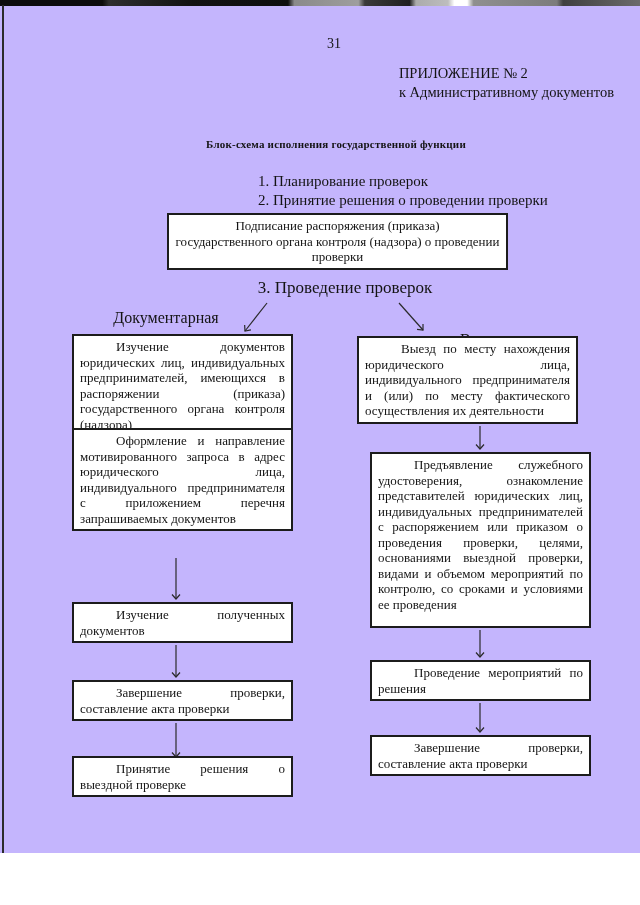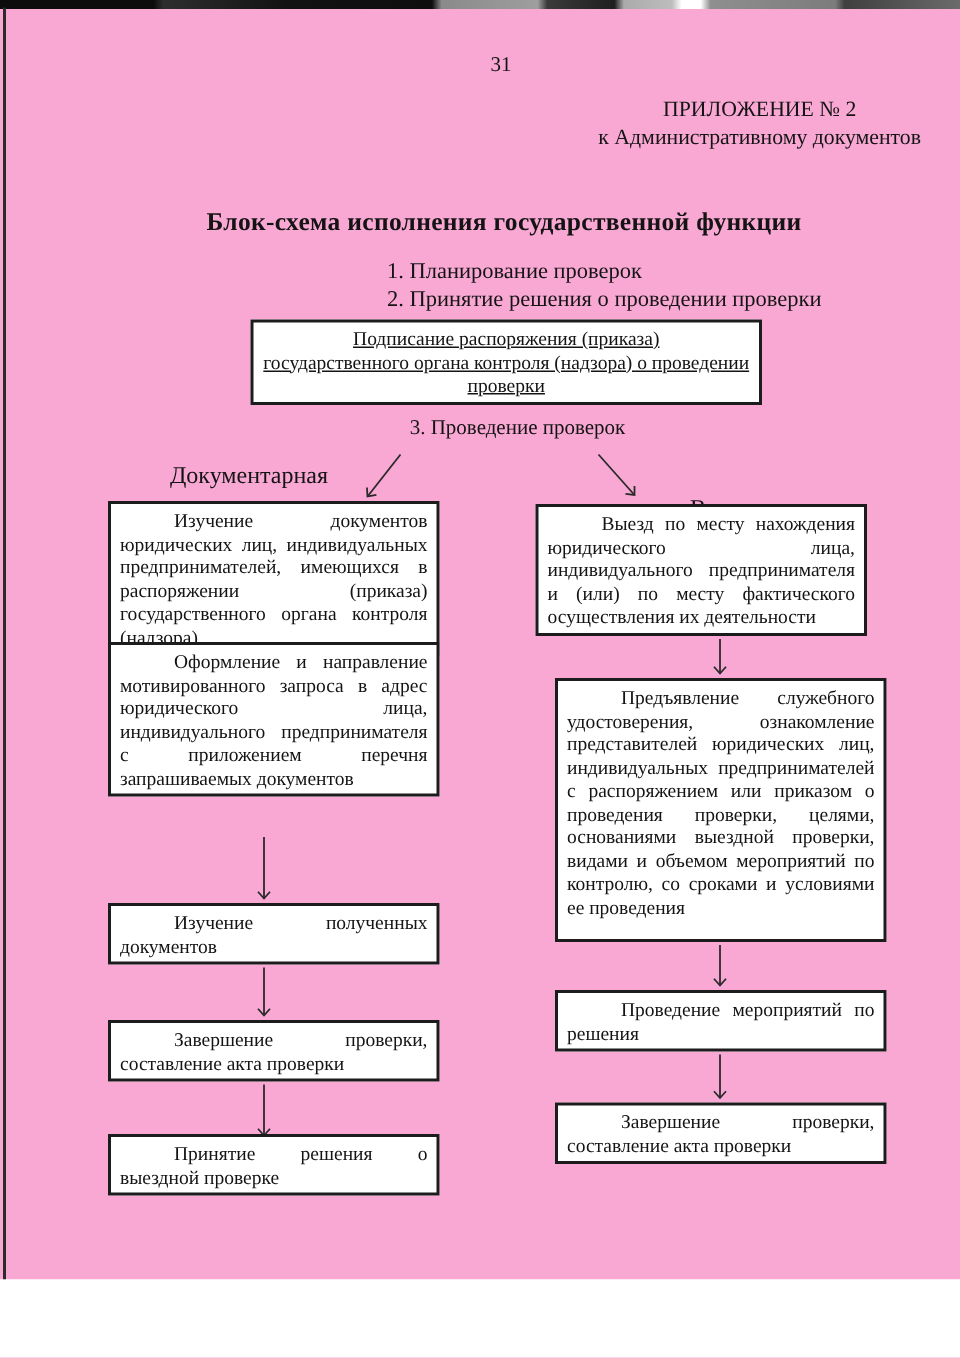--- a/index.html
+++ b/index.html
@@ -1,50 +1,50 @@
 <!DOCTYPE html>
 <html lang="ru"><head>
 <meta charset="utf-8">
 <style>
   html,body{margin:0;padding:0;background:#fff;}
   .page{
-    position:relative;width:640px;height:853px;background:#f9a8d4;overflow:hidden;
+    position:relative;width:640px;height:853px;background:#c4b5fd;overflow:hidden;
     font-family:"Liberation Serif","DejaVu Serif",serif;color:#141414;
   }
   
   .scan-top{
     position:absolute;left:0;top:0;width:640px;height:6px;
     background:linear-gradient(90deg,
       #0c0c0c 0%,#0c0c0c 16%,#2e2e2e 17%,#121212 30%,#0e0e0e 45%,
       #8a8a8a 46%,#9e9e9e 56%,#3a3a3a 57%,#1f1f1f 64%,
       #ababab 65%,#bdbdbd 70%,#ffffff 71%,#ffffff 73%,
       #8f8f8f 74%,#7c7c7c 87%,#3f3f3f 88%,#6b6b6b 100%);
   }
   .scan-left{position:absolute;left:2px;top:5px;width:2px;height:895px;background:#2b2b2b;}
   .scan-bottom{
     position:absolute;left:443px;top:900px;width:197px;height:3px;
     background:repeating-linear-gradient(90deg,#565656 0 20px,#8a8a8a 20px 24px,transparent 24px 30px);
   }
   .pagenum{position:absolute;left:327px;top:36px;font-size:14px;}
-  .appendix{position:absolute;right:26px;top:64px;text-align:center;font-size:14.5px;line-height:19px;}
+  .appendix{position:absolute;right:26px;top:64px;text-align:left;font-size:14.5px;line-height:19px;}
   .doc-title{position:absolute;left:336px;top:138px;transform:translateX(-50%);
-    font-size:17px;font-weight:bold;white-space:nowrap;letter-spacing:.2px;}
+    font-size:11px;font-weight:bold;white-space:nowrap;letter-spacing:.2px;}
   .steps{position:absolute;left:258px;top:172px;font-size:15px;line-height:19px;}
   .section3{position:absolute;left:345px;top:278px;transform:translateX(-50%);
-    font-size:14px;white-space:nowrap;}
+    font-size:17px;white-space:nowrap;}
   .branch-label{position:absolute;top:309px;transform:translateX(-50%);font-size:16px;white-space:nowrap;}
   .lbl-doc{left:166px;} .lbl-field{left:493px;margin-top:22px;}
 
   .fbox{
     position:absolute;box-sizing:border-box;background:#fff;
     border:2px solid #1c1c1c;padding:3px 6px;
     font-size:13px;line-height:15.5px;
     text-align:justify;text-indent:36px;
   }
-  .fbox.center{text-align:center;text-indent:0;white-space:pre-line;text-decoration:underline;}
+  .fbox.center{text-align:center;text-indent:0;white-space:pre-line;}
   .box-top {left:167px;top:213px;width:341px;min-height:54px;}
   .box-l1  {left:72px; top:334px;width:221px;min-height:101px;}
   .box-l2  {left:72px; top:428px;width:221px;min-height:103px;}
   .box-l3  {left:72px; top:602px;width:221px;min-height:41px;}
   .box-l4  {left:72px; top:680px;width:221px;min-height:41px;}
   .box-l5  {left:72px; top:756px;width:221px;min-height:41px;}
   .box-r1  {left:357px;top:336px;width:221px;min-height:88px;}
   .box-r2  {left:370px;top:452px;width:221px;min-height:176px;}
   .box-r3  {left:370px;top:660px;width:221px;min-height:41px;}
   .box-r4  {left:370px;top:735px;width:221px;min-height:41px;}

